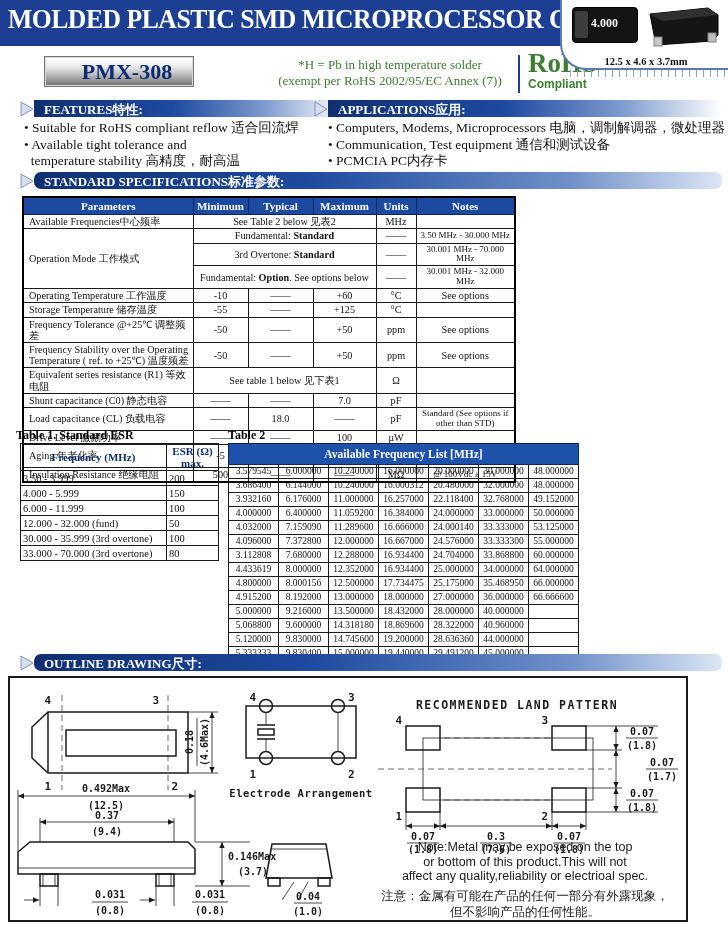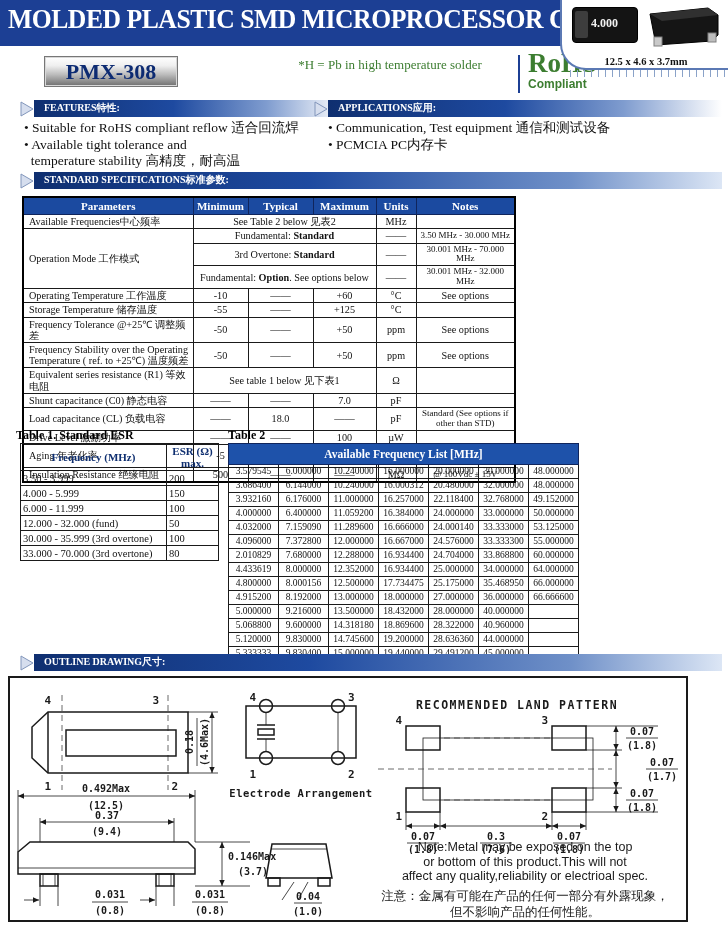--- a/index.html
+++ b/index.html
@@ -17,33 +17,33 @@
   .chip-marking{position:absolute;left:18px;top:8px;color:#f2f2f2;font-weight:bold;font-size:12px;}
   .chip-3d{position:absolute;left:82px;top:2px;}
   .size-label{position:absolute;left:1px;bottom:1px;width:100%;text-align:center;
         font-weight:bold;font-size:10.5px;color:#111;}
   .ruler-ticks{position:absolute;top:70px;right:0;width:158px;height:7px;z-index:3;
         background:repeating-linear-gradient(90deg,#8aa2c8 0 1px,transparent 1px 7px);}
   .model-badge{position:absolute;left:44px;top:56px;width:132px;height:29px;
         background:linear-gradient(180deg,#ffffff 0%,#efefef 30%,#bdbdbd 60%,#6f6f6f 100%);
         border:1px solid #777;box-shadow:inset 0 0 0 1px #d8d8d8;
         display:flex;align-items:center;justify-content:center;
-        font-weight:bold;font-size:22px;color:#0d2b72;}
+        font-weight:bold;font-size:22px;color:#0d2b72;padding-left:16px;}
   .solder-note{position:absolute;left:268px;top:57px;width:244px;text-align:center;
         color:#3c7d30;font-size:13px;line-height:16px;}
   .vdiv{position:absolute;left:518px;top:55px;width:2px;height:38px;background:#1c3f94;}
   .rohs{position:absolute;left:528px;top:50px;color:#3c7d30;}
   .rohs-main{font-weight:bold;font-size:27px;line-height:27px;}
   .rohs-sub{font-family:"Liberation Sans",sans-serif;font-weight:bold;font-size:12px;margin-top:0;}
   
   .tri{position:absolute;width:14px;height:16px;}
   .banner{position:absolute;height:17px;box-sizing:border-box;padding:1px 0 0 10px;
-        color:#fff;font-weight:bold;font-size:10px;white-space:nowrap;}
+        color:#fff;font-weight:bold;font-size:13px;white-space:nowrap;}
   .fade-white{background:linear-gradient(90deg,#0f2f70 0%,#1e4aa0 45%,#7f9ccf 75%,#ffffff 100%);}
-  .fade-light{background:linear-gradient(90deg,#0f2f70 0%,#1e4aa0 40%,#6f90c8 78%,#dce6f5 100%);}
+  .fade-light{background:linear-gradient(90deg,#0f2f70 0%,#1e4aa0 40%,#6f90c8 78%,#dce6f5 100%);border-radius:7px;}
   .blist{position:absolute;font-size:13.5px;line-height:16.5px;color:#111;}
   .blist div{white-space:pre-line;}
   
   table{border-collapse:collapse;}
   .spec-table{position:absolute;left:22px;top:196px;border:2px solid #000;font-size:10.2px;line-height:1.1;}
   .spec-table th{background:#1b4aa0;color:#fff;font-size:11px;border:1px solid #10255c;padding:2px;}
   .spec-table td{border:1px solid #1a1a1a;padding:1px 3px;text-align:center;}
   .param{text-align:left !important;padding-left:5px !important;}
   .pre{white-space:pre-line;}
   .notes-sm{font-size:9px;}
@@ -91,20 +91,21 @@
         <rect x="64" y="31" width="8" height="9" fill="#bdbdbd" stroke="#808080"></rect>
       </svg>
     </div>
     <div class="size-label">12.5 x 4.6 x 3.7mm</div>
   </div>
   <div class="ruler-ticks"></div>
 
   <div class="model-badge">PMX-308</div>
   <div class="solder-note">
     <div>*H = Pb in high temperature solder</div>
+    <div>(exempt per RoHS 2002/95/EC Annex (7))</div>
   </div>
   <div class="vdiv"></div>
   <div class="rohs">
     <div class="rohs-main">RoHS</div>
     <div class="rohs-sub">Compliant</div>
   </div>
 
   <div class="tri" style="left:20px;top:101px;">
     <svg width="14" height="16">
         <path d="M1,1 L13,8 L1,15 Z" fill="#d6deee" stroke="#8296bb"></path>
@@ -119,20 +120,21 @@
     </div>
 
   <div class="tri" style="left:314px;top:101px;">
     <svg width="14" height="16">
         <path d="M1,1 L13,8 L1,15 Z" fill="#d6deee" stroke="#8296bb"></path>
       </svg>
   </div>
   <div class="banner fade-white" style="left:328px;top:100px;width:394px;">APPLICATIONS应用:</div>
   <div class="blist" style="left:328px;top:120px;width:398px;">
 
+  <div>• Computers, Modems, Microprocessors  电脑，调制解调器，微处理器</div>
       <div>• Communication, Test equipment  通信和测试设备</div>
       <div>• PCMCIA  PC内存卡</div>
     </div>
 
   <div class="tri" style="left:20px;top:173px;">
     <svg width="14" height="16">
         <path d="M1,1 L13,8 L1,15 Z" fill="#d6deee" stroke="#8296bb"></path>
       </svg>
   </div>
   <div class="banner fade-light" style="left:34px;top:172px;width:688px;">STANDARD SPECIFICATIONS标准参数:</div>
@@ -388,21 +390,21 @@
           <td>4.096000</td>
           <td>7.372800</td>
           <td>12.000000</td>
           <td>16.667000</td>
           <td>24.576000</td>
           <td>33.333300</td>
           <td>55.000000</td>
         </tr>
 
         <tr>
-          <td>2.010829</td>
+          <td>3.112808</td>
           <td>7.680000</td>
           <td>12.288000</td>
           <td>16.934400</td>
           <td>24.704000</td>
           <td>33.868800</td>
           <td>60.000000</td>
         </tr>
 
         <tr>
           <td>4.433619</td>

